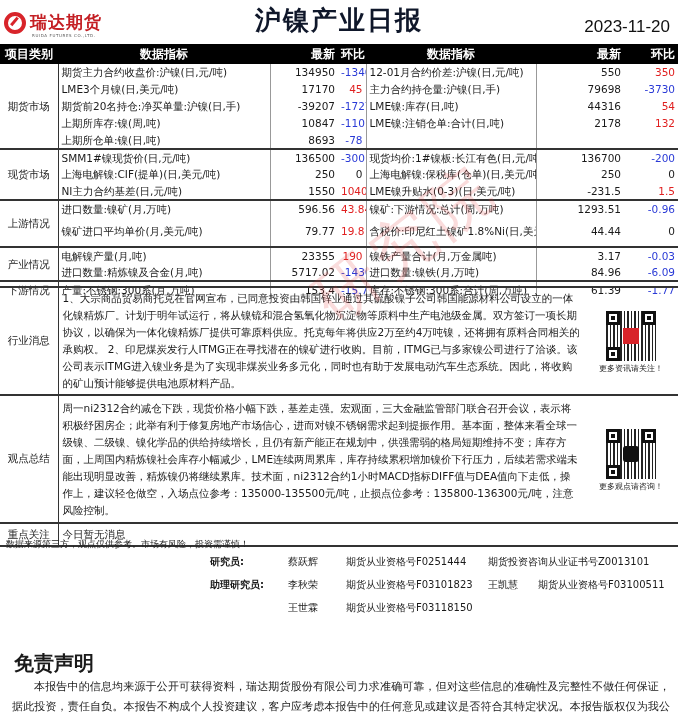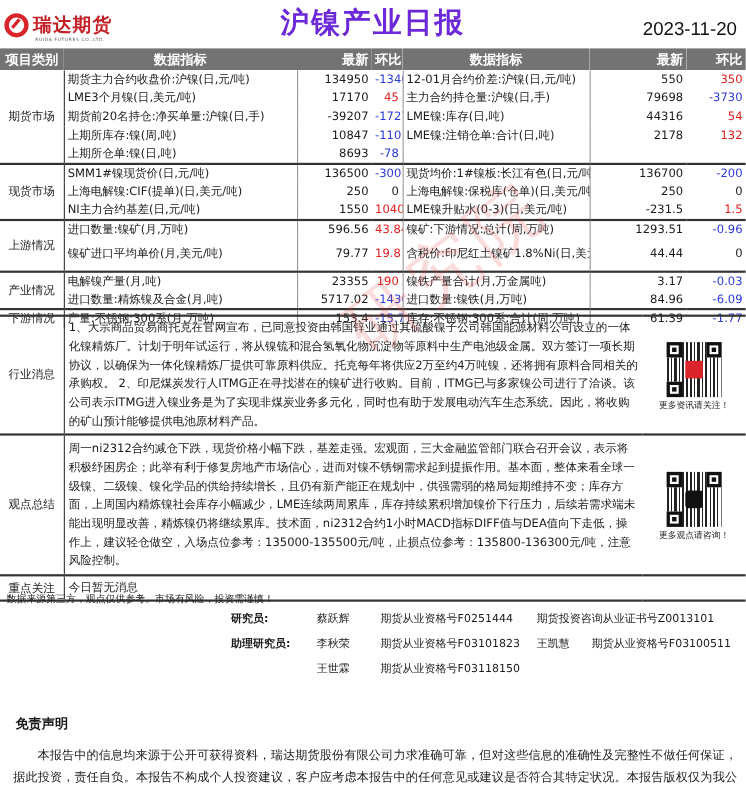--- a/index.html
+++ b/index.html
@@ -5,26 +5,26 @@
   * { box-sizing: border-box; margin: 0; padding: 0; }
   html, body { width: 678px; height: 720px; overflow: hidden; background: #ffffff; }
   body { font-family: "DejaVu Sans", "Liberation Sans", sans-serif; color: #1a1a1a; position: relative; }
 
   .header { position: absolute; left: 0; top: 0; width: 678px; height: 44px; }
   .logo { position: absolute; left: 4px; top: 10px; width: 110px; height: 30px; }
   .logo-mark { position: absolute; left: 0; top: 2px; width: 22px; height: 22px; border-radius: 50%; border: 4px solid #d8242a; }
   .logo-mark::after { content: ""; position: absolute; left: 4px; top: 3px; width: 8px; height: 10px; border-left: 3px solid #d8242a; transform: rotate(40deg); }
   .logo-text { position: absolute; left: 26px; top: 1px; font-size: 17px; font-weight: bold; color: #c41f24; letter-spacing: 1px; white-space: nowrap; }
   .logo-sub { position: absolute; left: 28px; top: 23px; font-size: 4px; color: #555; letter-spacing: 0.6px; white-space: nowrap; }
-  .title { position: absolute; left: 0; width: 678px; top: 3px; text-align: center; font-size: 26px; font-weight: bold; letter-spacing: 2px; color: #6d28d9; }
+  .title { position: absolute; left: 0; width: 678px; top: 3px; text-align: center; font-size: 26px; font-weight: bold; letter-spacing: 2px; color: #0f172a; }
   .date { position: absolute; right: 8px; top: 17px; font-family: "Liberation Sans", sans-serif; font-size: 17px; color: #111; margin-left: 44px; }
 
   table.main { position: absolute; left: 0; top: 44px; width: 678px; border-collapse: collapse; table-layout: fixed; font-size: 10.5px; }
   table.main td, table.main th { height: 17px; line-height: 15px; padding: 0 3px; white-space: nowrap; overflow: hidden; }
-  table.main th { background: #737373; color: #ffffff; font-weight: bold; font-size: 12px; height: 20px; }
+  table.main th { background: #000000; color: #ffffff; font-weight: bold; font-size: 12px; height: 20px; }
   .cat { text-align: center; border-right: 1px solid #333; color: #222; }
   .ind { text-align: left; border-right: 1px solid #999; }
   .ind.first { border-left: 1px solid #333; }
   .num { text-align: right; }
   .chg { text-align: right; border-right: 1px solid #999; }
   .chg.last { border-right: none; }
   .up { color: #e02020; }
   .down { color: #2a3ad6; }
   .zero { color: #222; }
   tr.grp-start td { border-top: 2px solid #333; }
@@ -47,21 +47,21 @@
   .qr-box .m::after { content: ""; position: absolute; left: 2px; top: 2px; width: 4px; height: 4px; background: #111; }
   .qr-box .c { position: absolute; left: 17px; top: 17px; width: 16px; height: 16px; }
   .qr-cap { font-size: 8px; margin-top: 2px; color: #222; }
 
   .note { position: absolute; left: 6px; top: 538px; font-size: 9px; color: #222; }
   .staff { position: absolute; left: 0; top: 555px; width: 678px; font-size: 10px; }
   .staff .row { position: absolute; height: 16px; white-space: nowrap; text-align: right; }
   .staff span { position: absolute; top: 0; white-space: nowrap; }
   .staff .role { font-weight: bold; }
 
-  .disc-title { position: absolute; left: 14px; top: 650px; font-size: 12px; font-weight: bold; }
+  .disc-title { position: absolute; left: 14px; top: 650px; font-size: 20px; font-weight: bold; }
   .disc-body { position: absolute; left: 12px; top: 677px; width: 658px; font-size: 11px; line-height: 20px; text-indent: 22px; text-align: justify; }
 
   .watermark { position: absolute; left: 300px; top: 200px; font-size: 64px; color: rgba(230, 60, 60, 0.18); transform: rotate(-38deg); pointer-events: none; letter-spacing: 6px; }
 </style>
 </head>
 <body>
 
 <div class="header">
   <div class="logo">
     <div class="logo-mark"></div>

